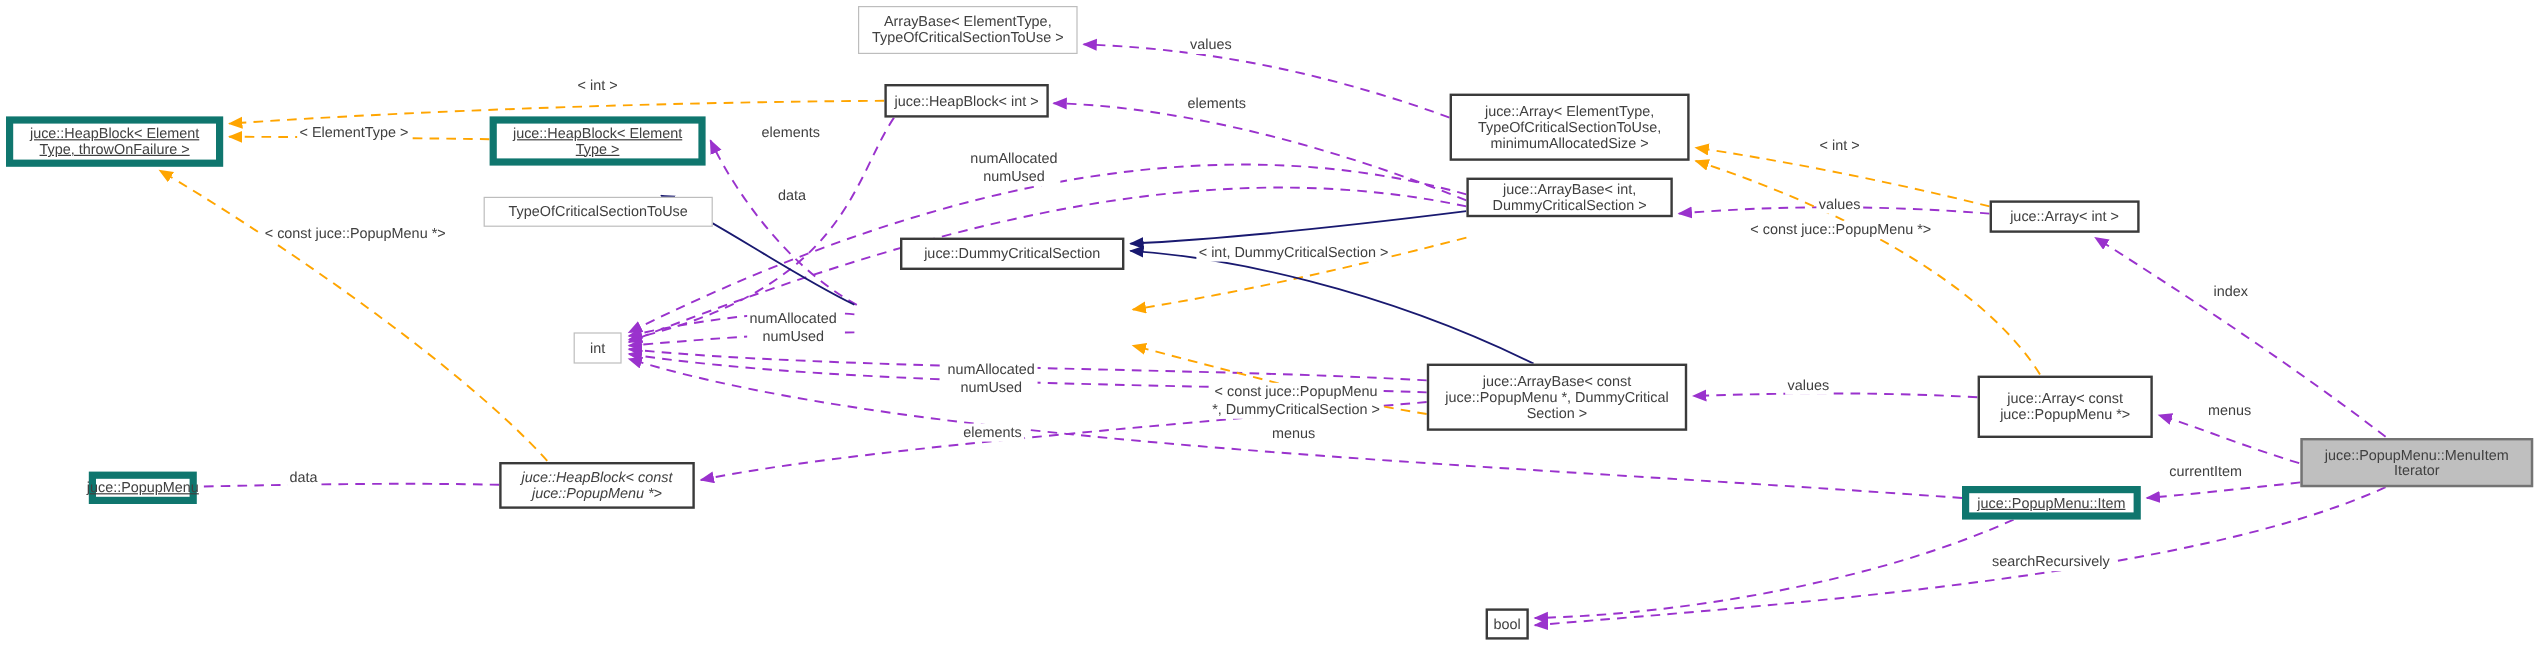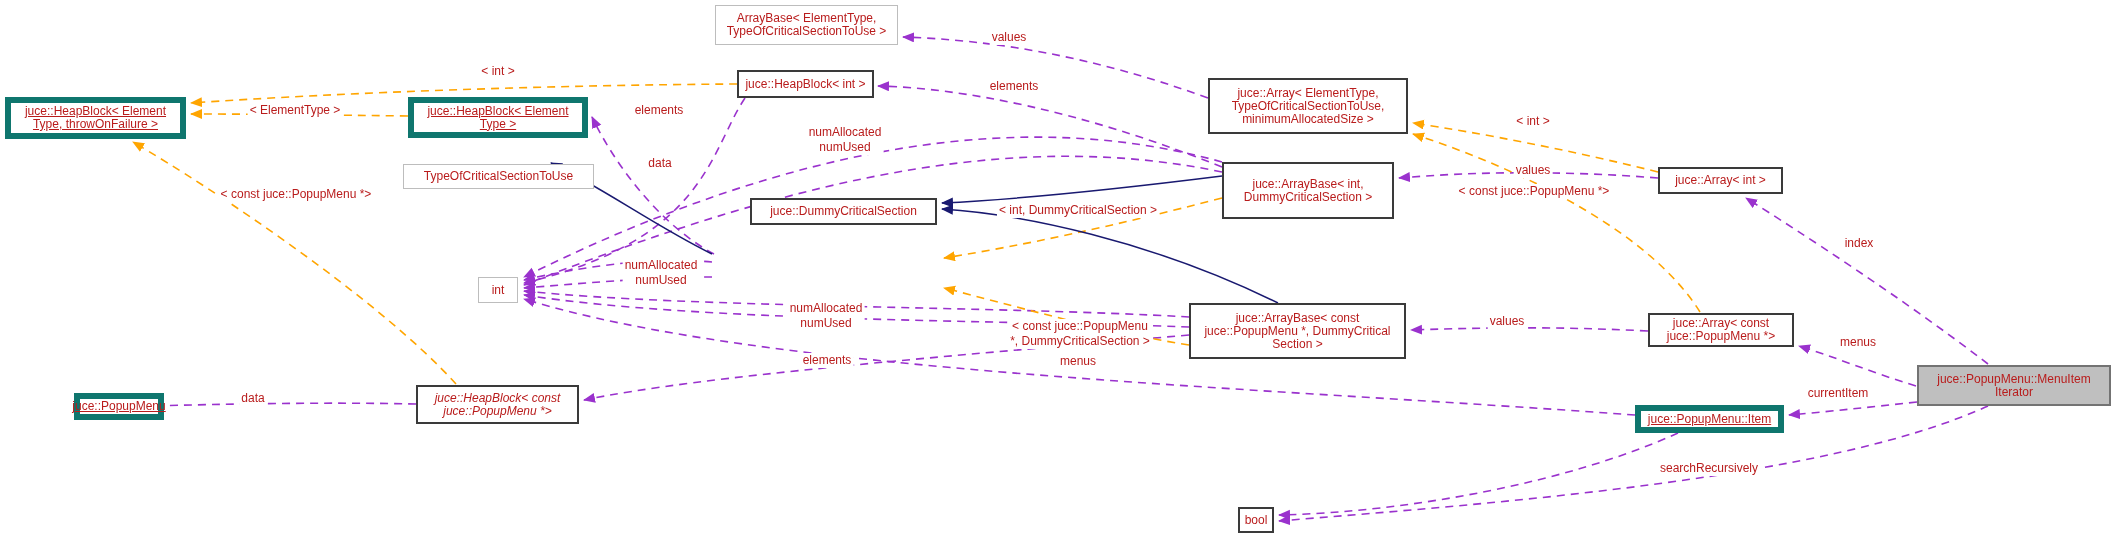--- a/index.html
+++ b/index.html
@@ -1,17 +1,17 @@
 <!DOCTYPE html>
 <html><head>
 <meta charset="utf-8">
 <style>
   html,body{margin:0;padding:0;background:#ffffff;}
   .canvas{position:relative;width:2112px;height:538px;background:#ffffff;overflow:hidden;
-          font-family:"Liberation Sans", sans-serif;font-size:12px;color:#b91c1c;}
+          font-family:"Liberation Sans", sans-serif;font-size:12px;color:#404040;}
   .canvas svg{position:absolute;left:0;top:0;z-index:1;}
   .node{position:absolute;z-index:3;background:#ffffff;display:flex;align-items:center;justify-content:center;
         text-align:center;white-space:pre-line;line-height:13px;box-sizing:border-box;padding:1px 4px;}
   .b-black{border:2px solid #3a3a3a;}
   .b-red{border:6px solid #0f766e;text-decoration:underline;}
   .b-gray{border:1px solid #bdbdbd;}
   .b-main{border:2px solid #737373;background:#bfbfbf;}
   .elabel{position:absolute;z-index:2;transform:translateX(-50%);text-align:center;white-space:pre-line;
           line-height:15px;background:#ffffff;padding:0 2px;}
 </style>
@@ -78,27 +78,27 @@
   <div class="node b-black" style="left:737px;top:70px;width:137px;height:28px;">juce::HeapBlock&lt; int &gt;</div>
   <div class="node b-red" style="left:5px;top:97px;width:181px;height:42px;">juce::HeapBlock&lt; Element
 Type, throwOnFailure &gt;</div>
   <div class="node b-red" style="left:408px;top:97px;width:180px;height:41px;">juce::HeapBlock&lt; Element
 Type &gt;</div>
   <div class="node b-gray" style="left:403px;top:164px;width:191px;height:25px;">TypeOfCriticalSectionToUse</div>
   <div class="node b-black" style="left:750px;top:198px;width:187px;height:27px;">juce::DummyCriticalSection</div>
   <div class="node b-black" style="left:1208px;top:78px;width:200px;height:56px;">juce::Array&lt; ElementType,
 TypeOfCriticalSectionToUse,
 minimumAllocatedSize &gt;</div>
-  <div class="node b-black" style="left:1222px;top:162px;width:172px;height:57px;">juce::ArrayBase&lt; int,
+  <div class="node b-black" style="left:1222px;top:148px;width:172px;height:33px;">juce::ArrayBase&lt; int,
 DummyCriticalSection &gt;</div>
   <div class="node b-black" style="left:1658px;top:167px;width:125px;height:27px;">juce::Array&lt; int &gt;</div>
   <div class="node b-black" style="left:1189px;top:303px;width:217px;height:56px;">juce::ArrayBase&lt; const
 juce::PopupMenu *, DummyCritical
 Section &gt;</div>
-  <div class="node b-black" style="left:1648px;top:313px;width:146px;height:34px;">juce::Array&lt; const
+  <div class="node b-black" style="left:1648px;top:313px;width:146px;height:52px;">juce::Array&lt; const
 juce::PopupMenu *&gt;</div>
   <div class="node b-main" style="left:1917px;top:365px;width:194px;height:41px;">juce::PopupMenu::MenuItem
 Iterator</div>
   <div class="node b-red" style="left:1635px;top:405px;width:149px;height:28px;">juce::PopupMenu::Item</div>
   <div class="node b-black" style="left:1238px;top:507px;width:36px;height:26px;">bool</div>
   <div class="node b-gray" style="left:478px;top:277px;width:40px;height:26px;">int</div>
   <div class="node b-red" style="left:30px;top:393px;width:90px;height:27px;margin-left:44px;">juce::PopupMenu</div>
   <div class="node b-black" style="left:416px;top:385px;width:163px;height:39px;font-style:italic;">juce::HeapBlock&lt; const
 juce::PopupMenu *&gt;</div>
 

